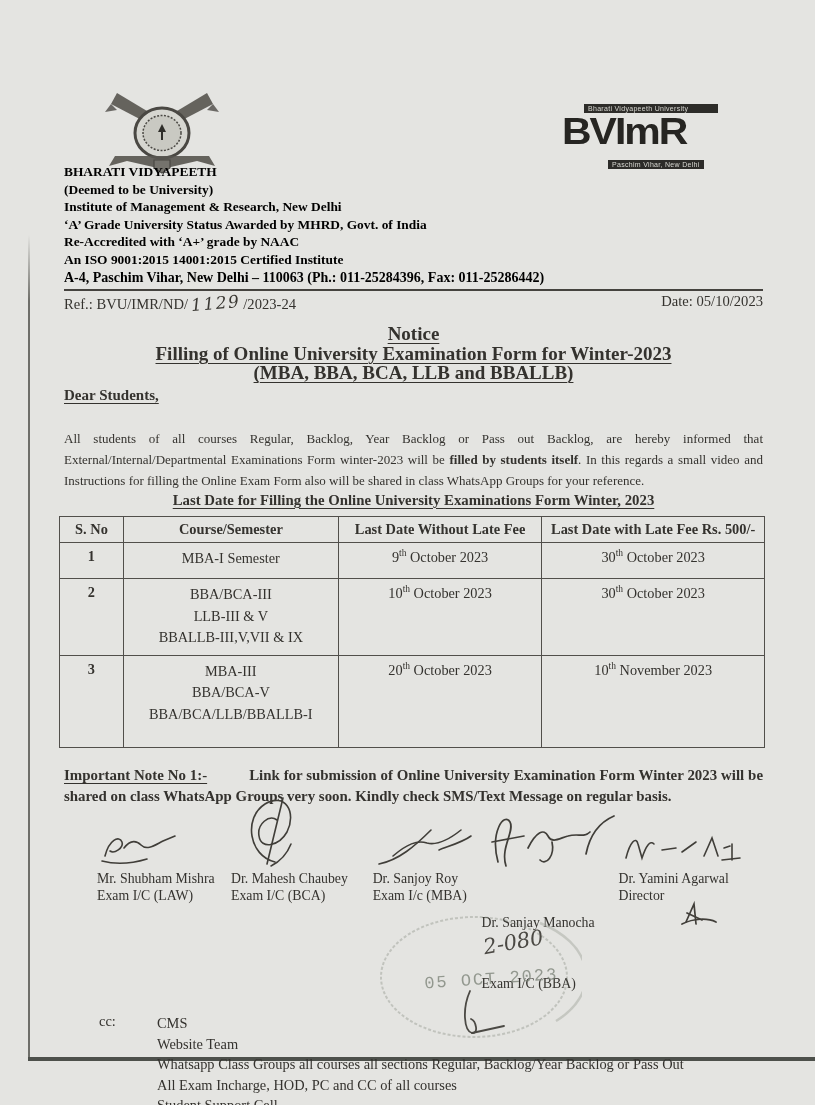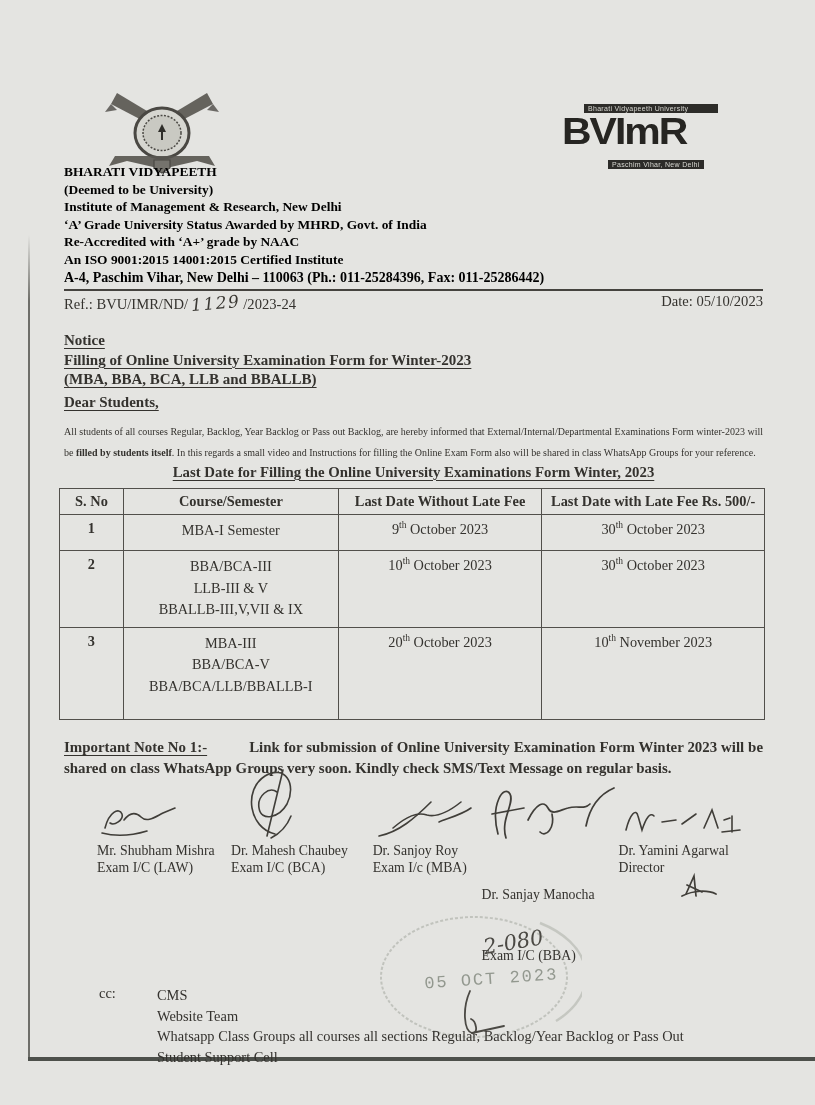--- a/index.html
+++ b/index.html
@@ -33,24 +33,24 @@
   .rule { border-top:2px solid #45433f; margin-top:3px; }
 
   .ref-row { display:flex; justify-content:space-between; align-items:flex-start;
     margin-top:2px; font-size:14.6px; }
   .hand { font-family:"DejaVu Serif",serif; font-style:italic; font-size:17px;
     display:inline-block; transform:rotate(-5deg); letter-spacing:1.5px; color:#3b3934; padding:0 3px; }
 
   .u { text-decoration:underline; text-decoration-thickness:1.4px; text-underline-offset:2.5px; }
   .b { font-weight:bold; }
 
-  .notice-block { text-align:left; margin-top:18px; font-size:15px; font-weight:bold; line-height:19.5px; }
+  .notice-block { text-align:center; margin-top:11px; font-size:19px; font-weight:bold; line-height:19.5px; }
   .salutation { margin-top:4px; font-size:15px; font-weight:bold; }
 
-  .para { margin-top:10px; font-size:10px; line-height:21px; text-align:justify; }
+  .para { margin-top:24px; font-size:13px; line-height:21px; text-align:justify; }
 
   .table-heading { text-align:center; font-size:14.8px; font-weight:bold; margin-top:1px; }
 
   table.sched { border-collapse:collapse; margin-top:7px; margin-left:-5px; width:706px;
     font-size:14.3px; }
   table.sched th, table.sched td { border:1.4px solid #514f4b; text-align:center; vertical-align:top; padding:5px 4px; }
   table.sched th { font-size:14.4px; padding:4px 4px; }
   table.sched td.sno { width:64px; font-weight:bold; }
   table.sched td.course { width:215px; }
   table.sched .course div { line-height:21.5px; }
@@ -268,20 +268,21 @@
         </svg>
       </div>
     </div>
 
     <div class="ccblock">
       <div class="cc-label">cc:</div>
       <div class="cc-items">
         <div>CMS</div>
         <div>Website Team</div>
         <div>Whatsapp Class Groups all courses all sections Regular, Backlog/Year Backlog or Pass Out</div>
+        <div>All Exam Incharge, HOD, PC and CC of all courses</div>
         <div>Student Support Cell</div>
       </div>
     </div>
   </div>
 
   <svg class="stamp" width="210" height="145" viewBox="0 0 210 145">
     <ellipse cx="102" cy="72" rx="93" ry="60" fill="none" stroke="#8b9288" stroke-width="2" opacity="0.4" stroke-dasharray="3,2"></ellipse>
     <path d="M168,18 A96,62 0 0 1 184,116" fill="none" stroke="#8b9288" stroke-width="2.5" opacity="0.35"></path>
     <text x="52" y="80" font-family="Liberation Mono, monospace" font-size="17" letter-spacing="2" fill="#7f867b" opacity="0.8" transform="rotate(-4 102 72)">05 OCT 2023</text>
     <text x="112" y="48" font-family="DejaVu Serif, serif" font-style="italic" font-size="21" fill="#4b4944" transform="rotate(-10 120 44)">2-080</text>

